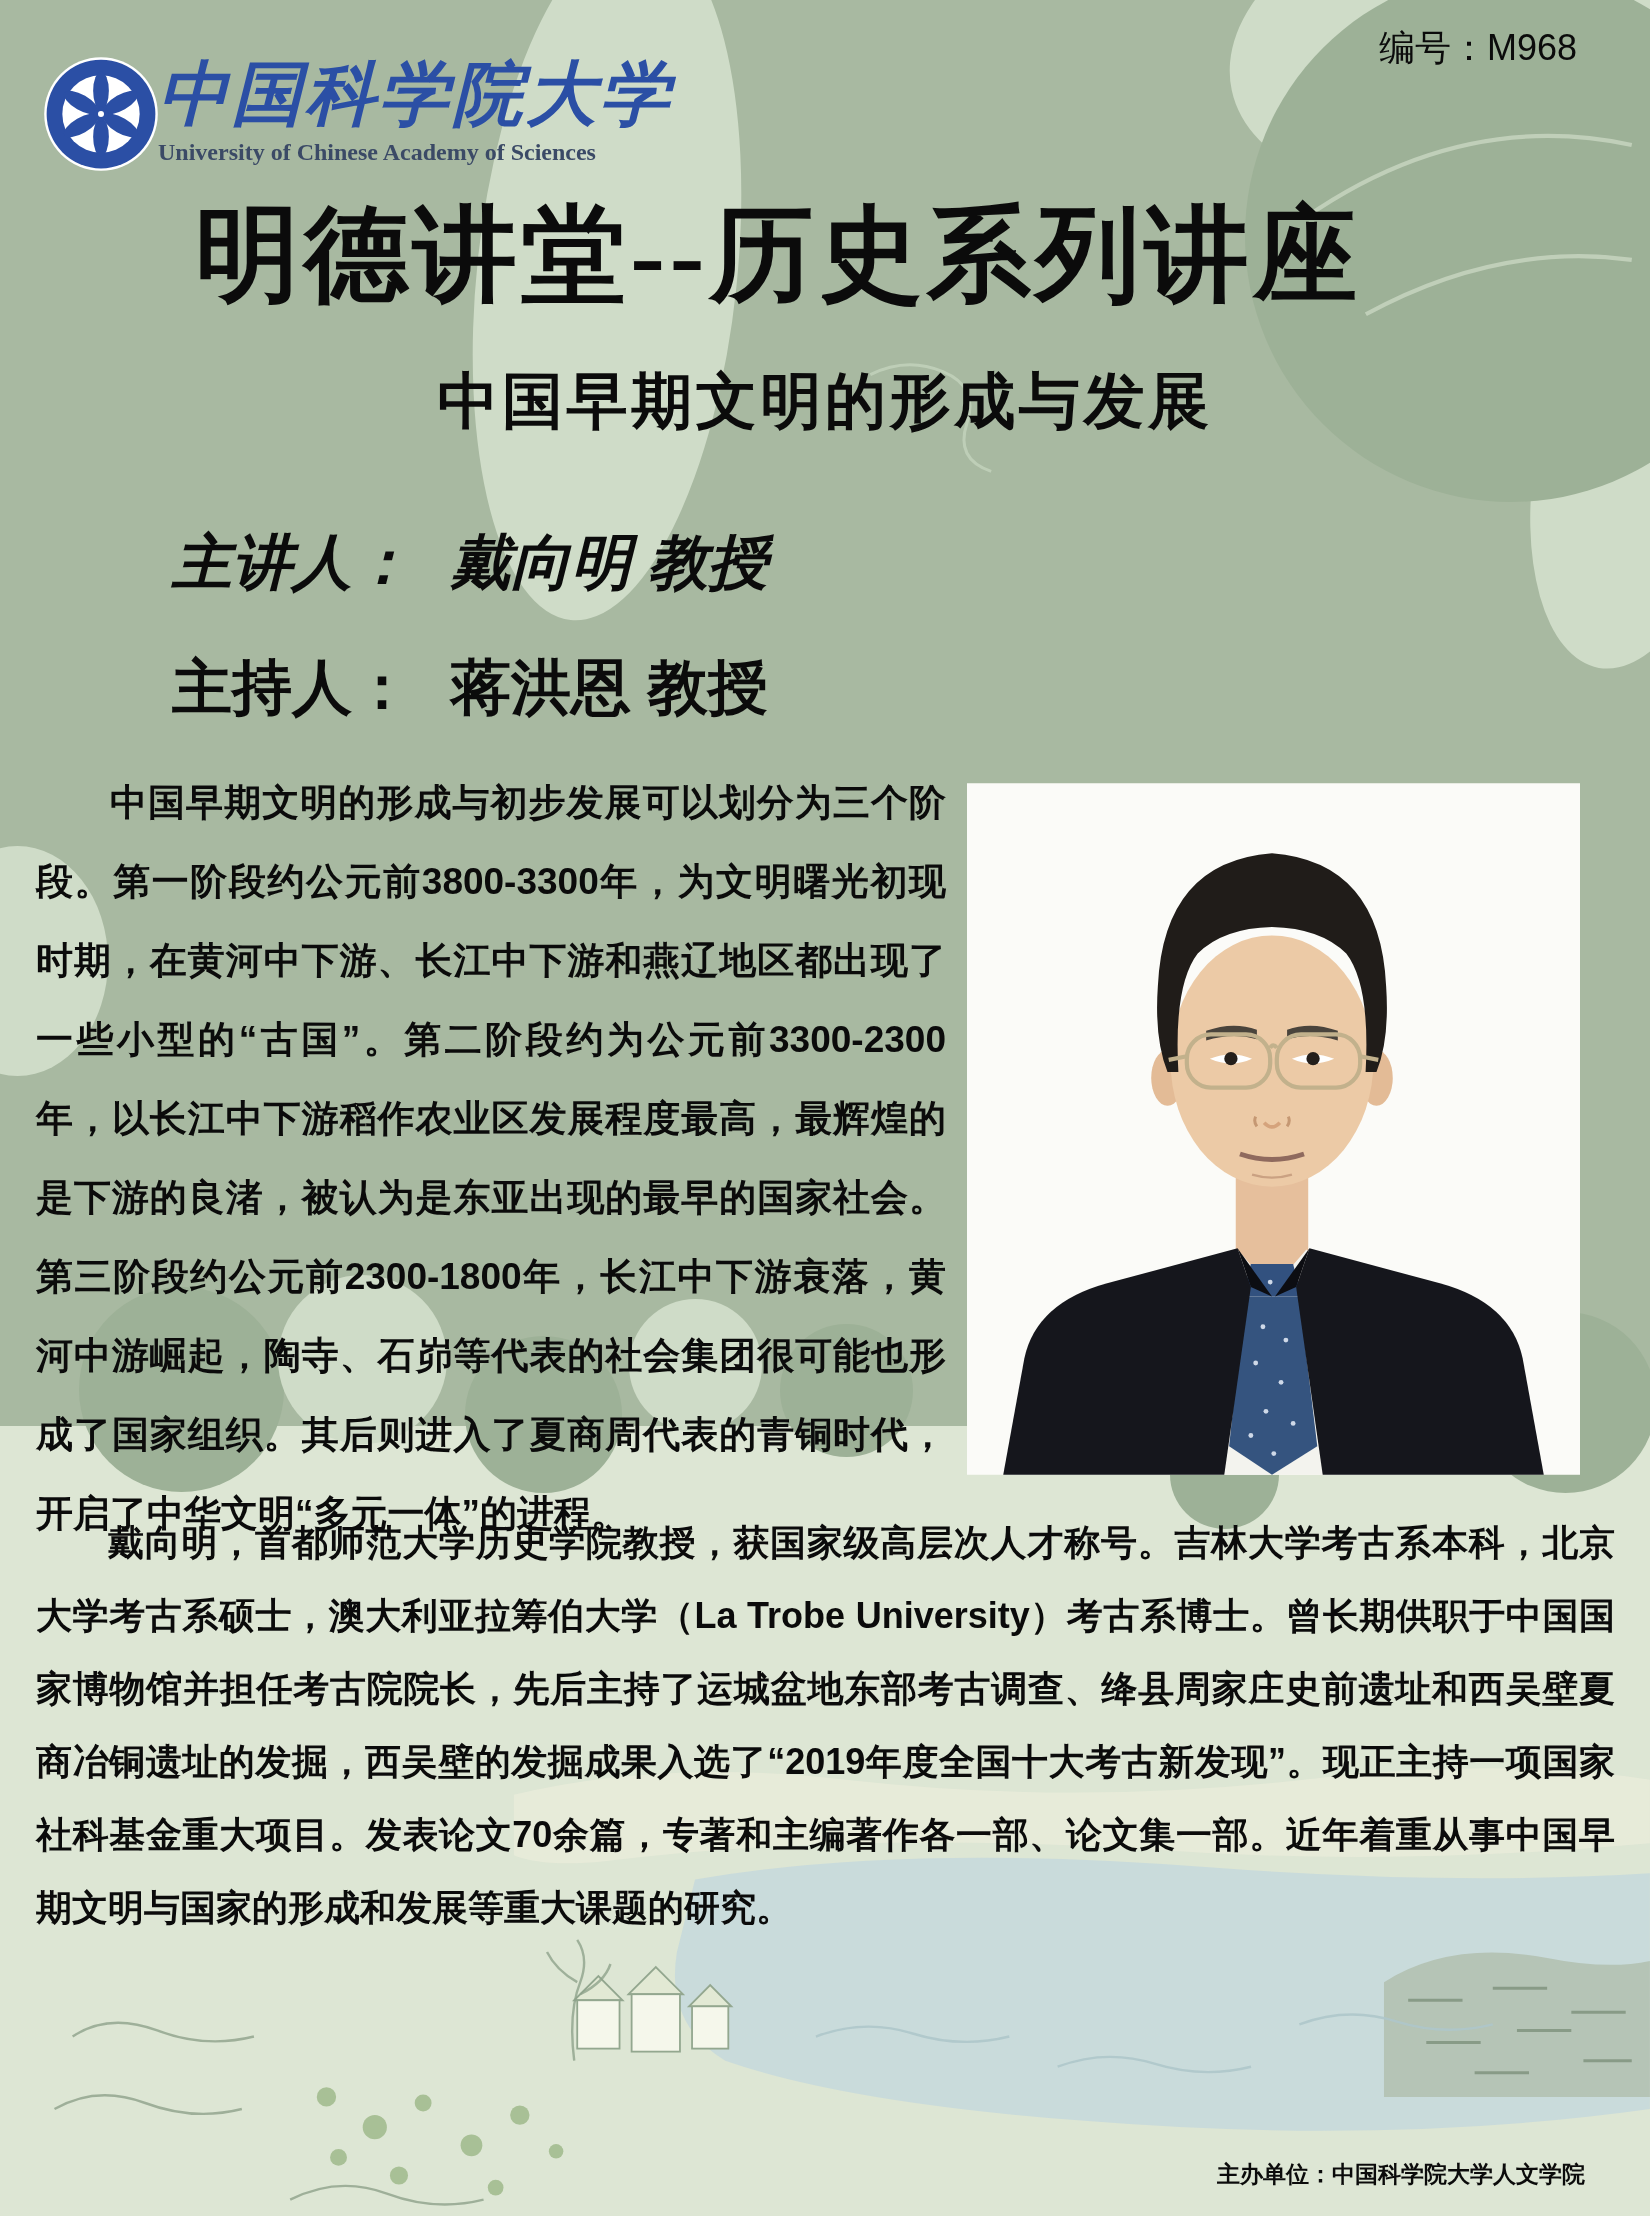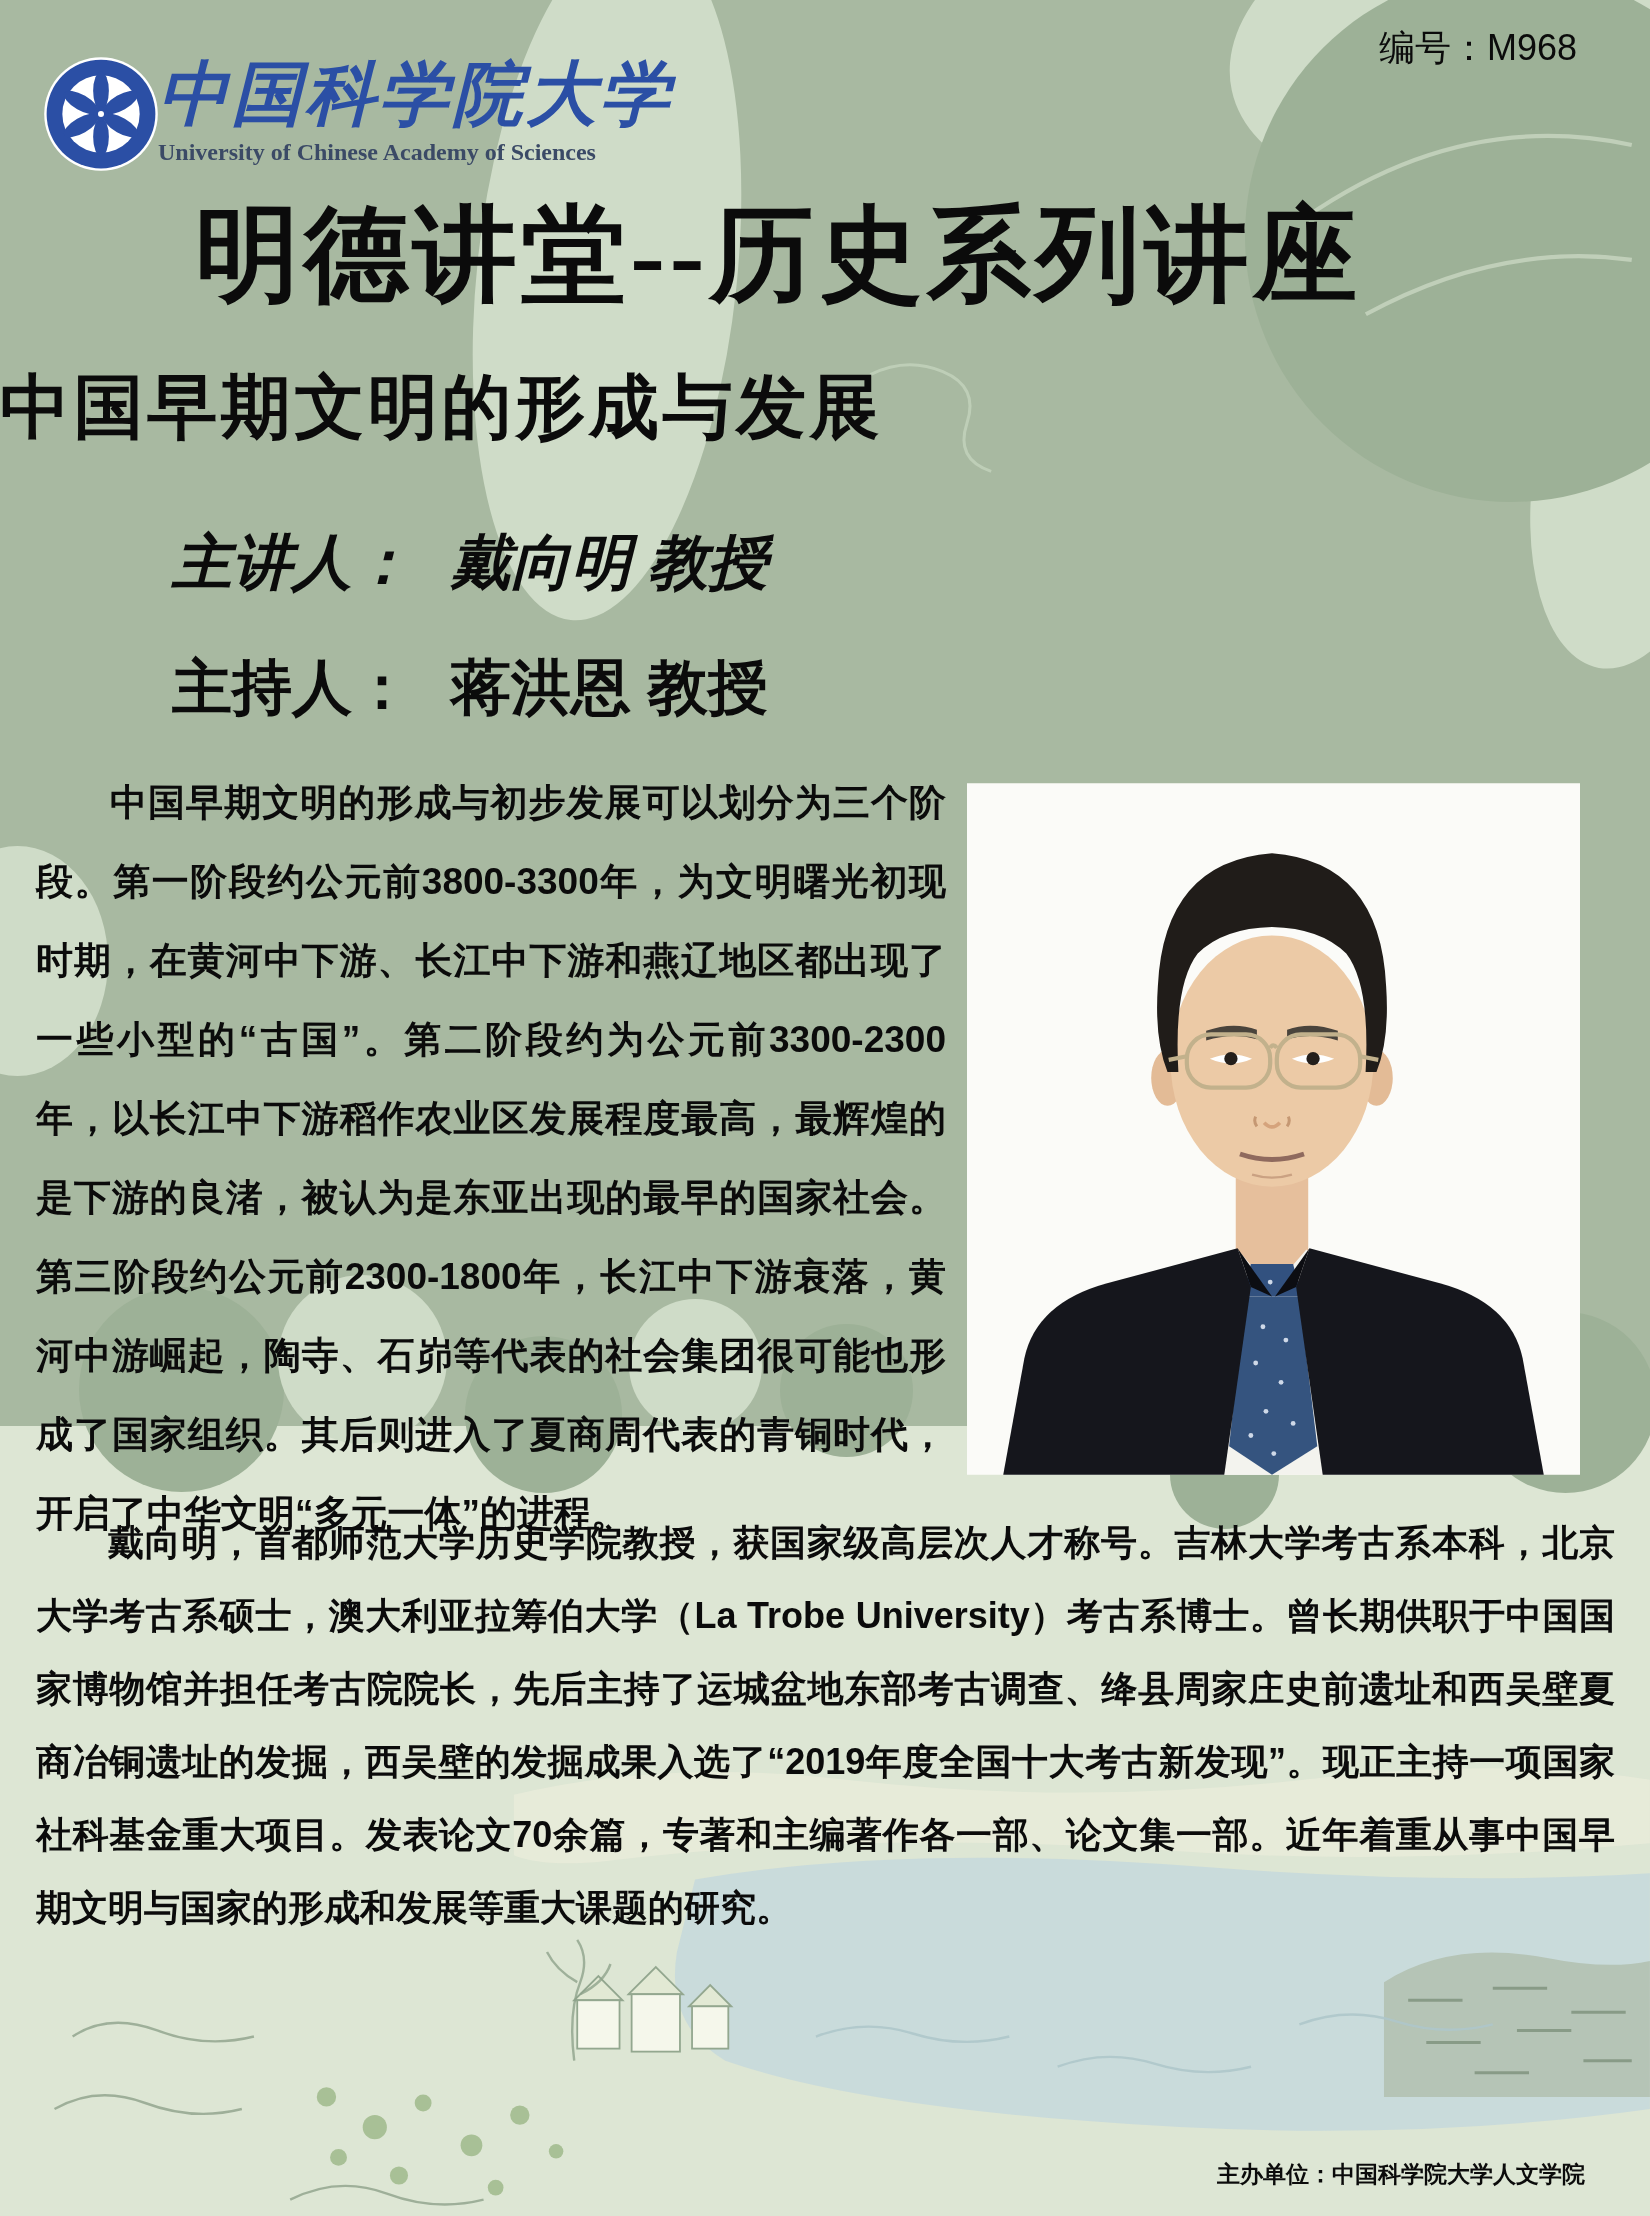--- a/index.html
+++ b/index.html
@@ -34,23 +34,23 @@
     font-family:"Liberation Serif", serif; font-weight:700;
     font-size:24px; color:var(--logo-en); white-space:nowrap;
   }
   
   .title{
     position:absolute; left:0; top:186px; width:1354px; text-align:right;
     font-family:"Liberation Serif", serif; font-weight:700;
     font-size:104px; letter-spacing:4.8px; white-space:nowrap;margin-left:8px;
   }
   .subtitle{
-    position:absolute; left:0; top:361px; width:1650px; text-align:left;
+    position:absolute; left:0; top:361px; width:1650px; text-align:center;
     font-family:"Liberation Serif", serif; font-weight:700;
-    font-size:70px; letter-spacing:3.6px; white-space:nowrap;
+    font-size:61px; letter-spacing:3.6px; white-space:nowrap;
   }
   .person-line{position:absolute; left:172px; font-size:60px; font-weight:700; white-space:nowrap;}
   .person-line .lbl{margin-right:39px;}
   .speaker-line{top:523px;font-style:italic;}
   .host-line{top:648px;}
   
   .abstract{
     position:absolute; left:36px; top:763px; width:910px;
     font-size:37px; line-height:79px; font-weight:700;
     text-align:justify; text-indent:2em;

